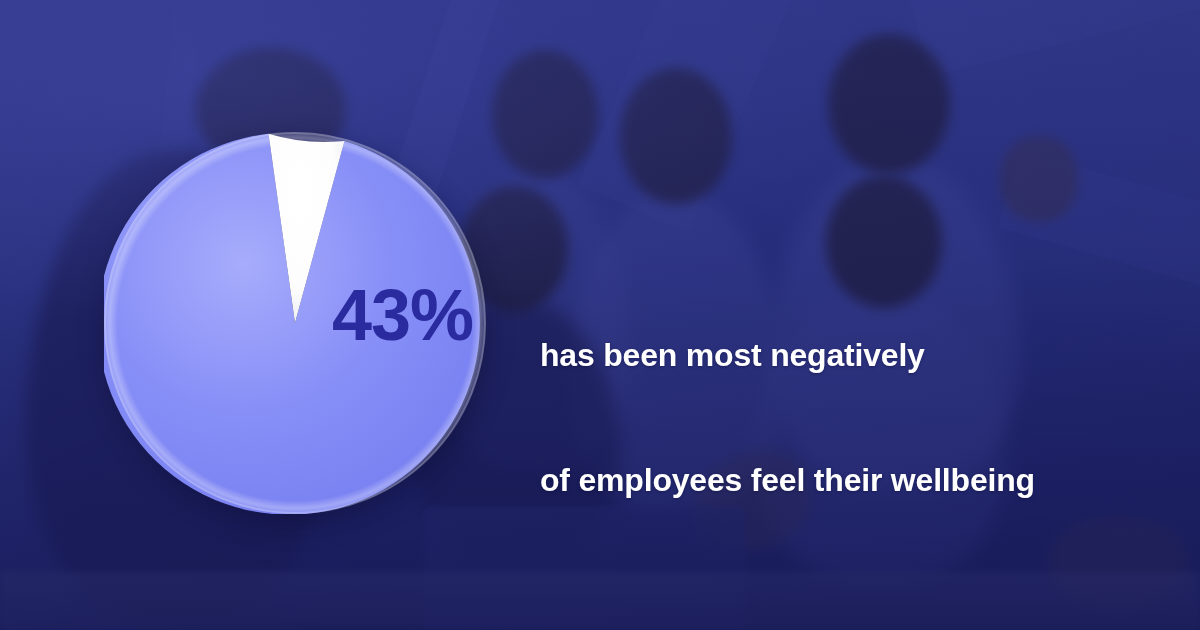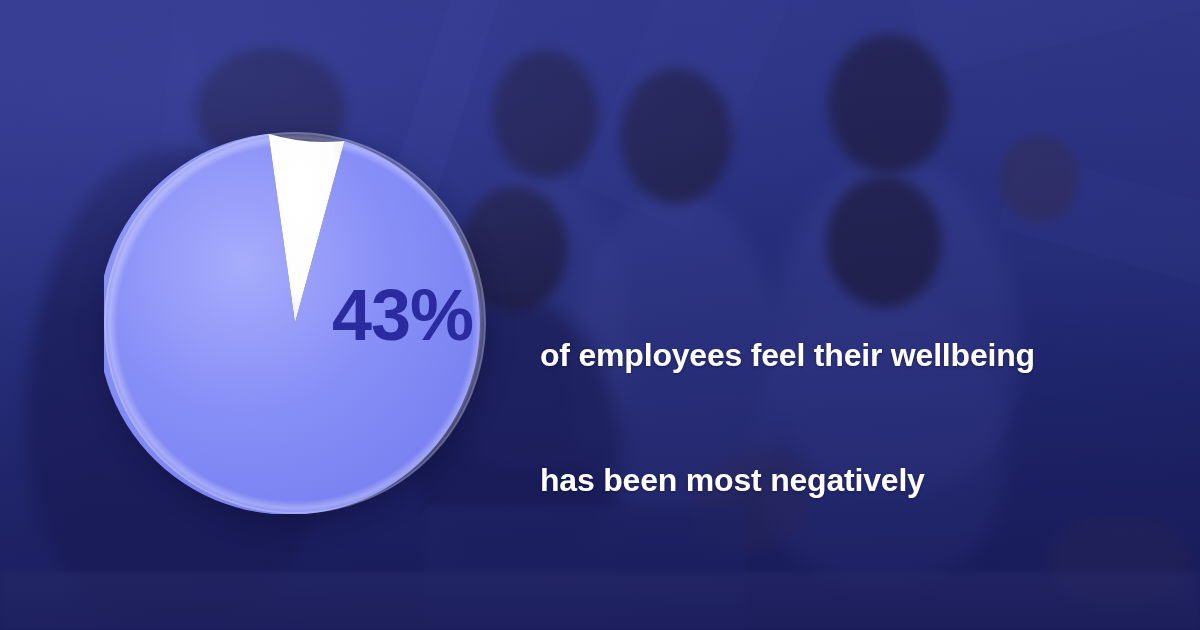--- a/index.html
+++ b/index.html
@@ -221,17 +221,17 @@
       <path d="M 191 191 L 240.5 9.0 A 191 191 0 0 1 164.5 1.8 Z" fill="url(#gWhite)"></path>
 
       <circle cx="191" cy="191" r="191" fill="url(#gRim)"></circle>
       <circle cx="191" cy="191" r="190" fill="none" stroke="rgba(255,255,255,0.22)" stroke-width="2"></circle>
     </svg>
 
     <div class="pie-value">43%</div>
   </div>
 
   <div class="copy">
+    <span class="line">has been most negatively</span>
     <span class="line">of employees feel their wellbeing</span>
-    <span class="line">has been most negatively</span>
   </div>
 
 </div>
 
 </body></html>

